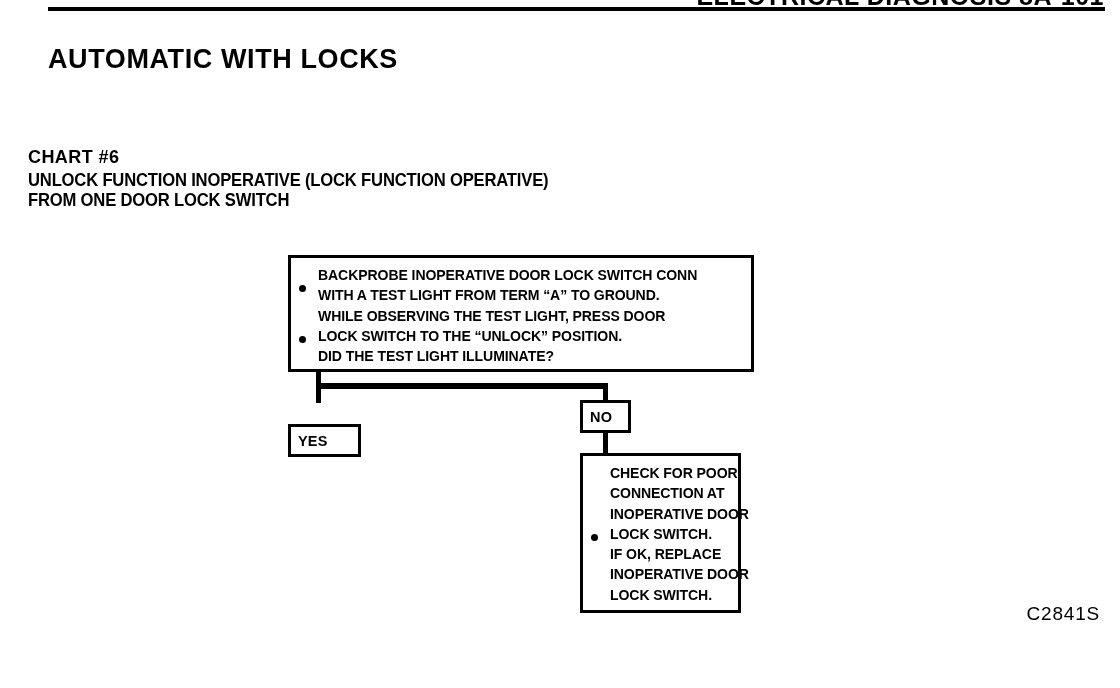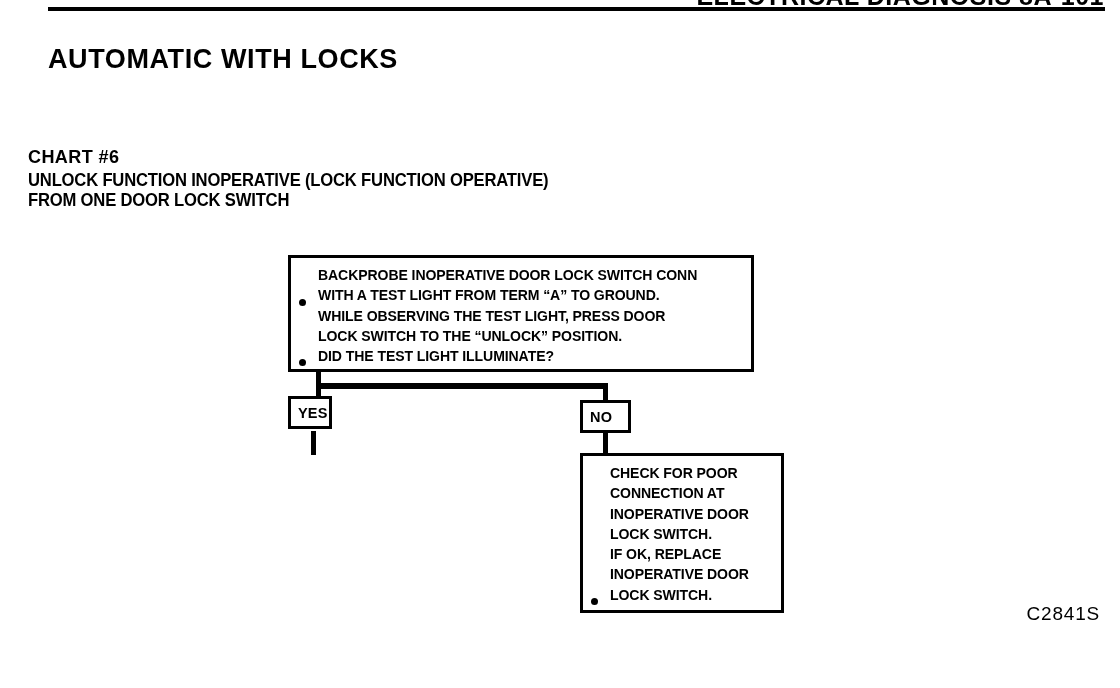--- a/index.html
+++ b/index.html
@@ -92,21 +92,21 @@
     background: #ffffff;
     z-index: 3;
   }
 
   .fbox .rows {
     padding: 7px 6px 6px 8px;
   }
 
   .frow {
     display: flex;
-    align-items: flex-end;
+    align-items: center;
   }
   .bullet {
     flex: 0 0 auto;
     width: 19px;
     padding-top: 6px;
   }
   .bullet i {
     display: block;
     width: 7px;
     height: 7px;
@@ -120,24 +120,24 @@
     font-weight: bold;
     line-height: 1.40;
     letter-spacing: -0.1px;
     transform: scaleX(0.97);
     transform-origin: left center;
     white-space: pre;
   }
 
   
   #box-question { left: 288px; top: 255px; width: 466px; height: 117px; }
-  #box-yes      { left: 288px; top: 396px; width: 44px;  height: 33px; }
+  #box-yes      { left: 288px; top: 424px; width: 73px;  height: 33px; }
   #box-no       { left: 580px; top: 400px; width: 51px;  height: 33px; }
   #box-repair   { left: 288px; top: 453px; width: 260px; height: 78px; }
-  #box-check    { left: 580px; top: 453px; width: 204px; height: 160px; }
+  #box-check    { left: 580px; top: 453px; width: 161px; height: 160px; }
 
   .ynlabel {
     font-size: 14.5px;
     font-weight: bold;
     letter-spacing: 0.2px;
     padding: 6px 0 0 7px;
   }
 
   
   .line-v, .line-h {

